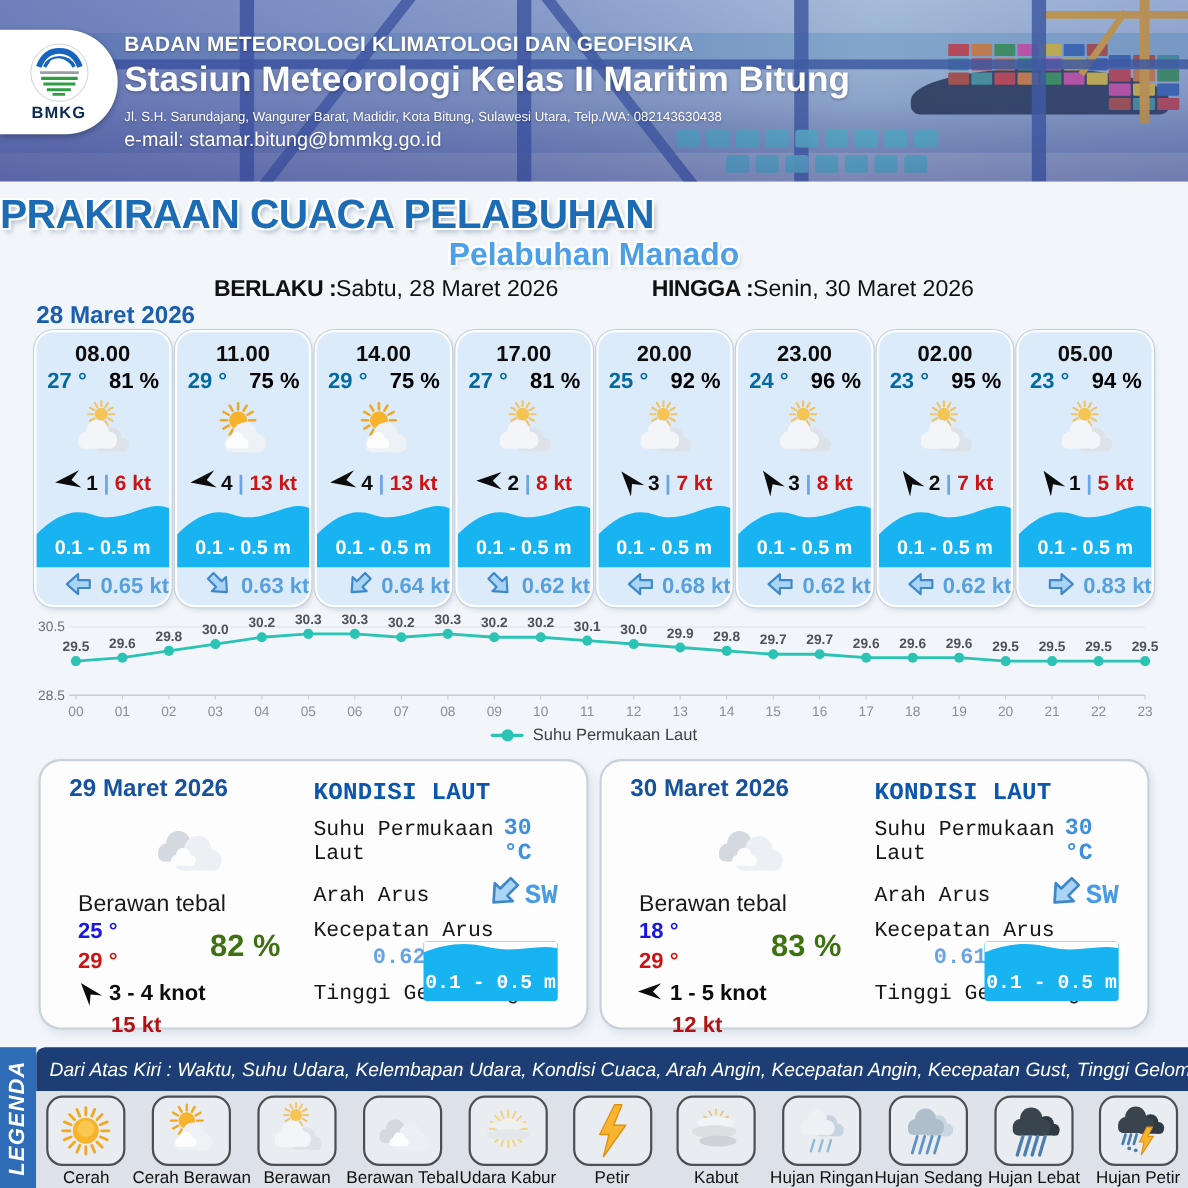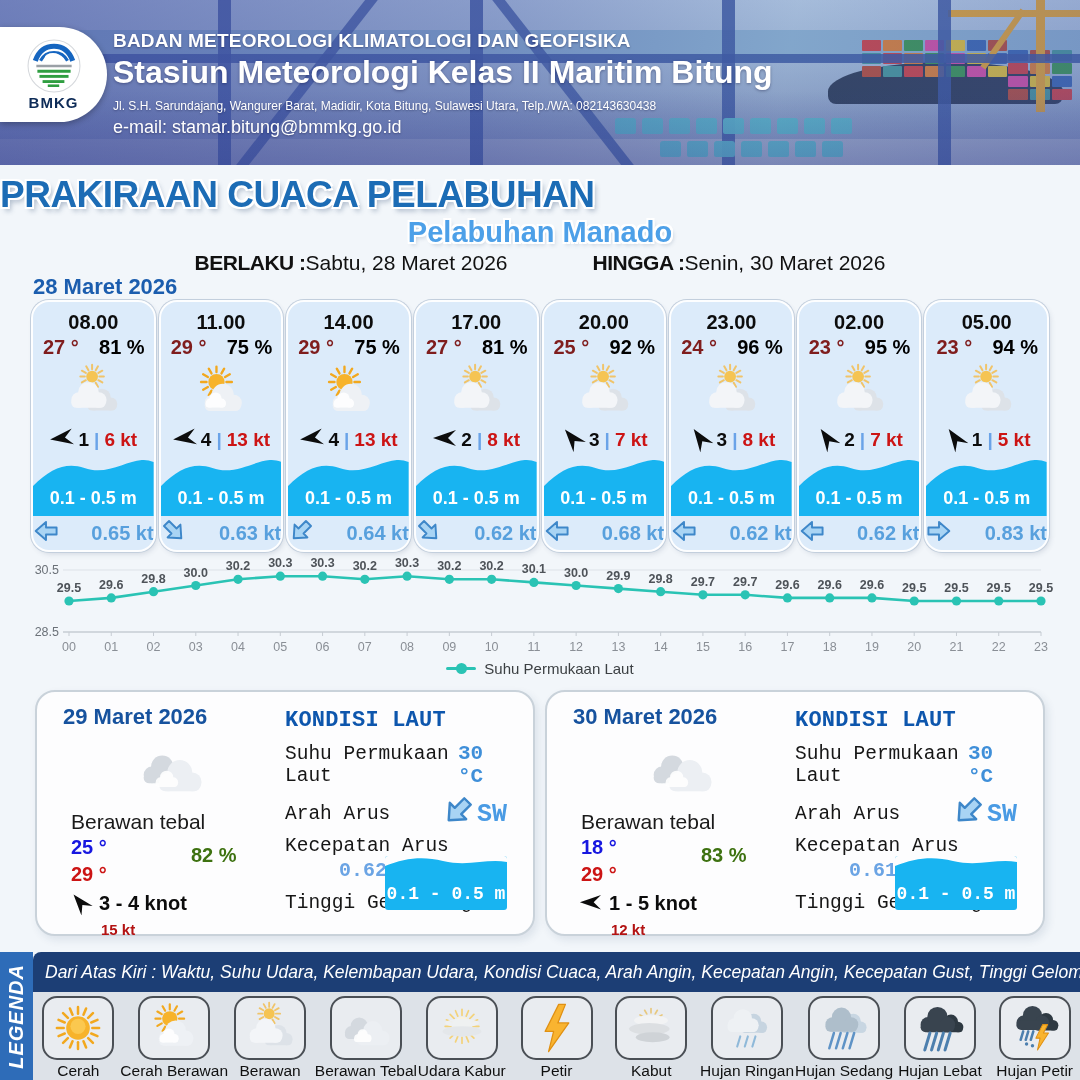--- a/index.html
+++ b/index.html
@@ -47,57 +47,57 @@
   .validity span{margin-left:0;}
 
   .fc-date{position:absolute;left:33px;top:274px;font-size:22px;font-weight:bold;color:#1b5dae;}
 
   
   .cards-row{position:absolute;left:33px;top:302px;width:1014px;height:248px;display:flex;gap:7px;}
   .card{flex:1;position:relative;background:#dcebfa;border-radius:16px;overflow:hidden;
         box-shadow:0 0 0 2px #fdfeff,0 0 0 3px #c3cfdd,2px 3px 6px rgba(50,70,100,.22);}
   .card-time{margin-top:9px;text-align:center;font-size:20px;font-weight:bold;color:#0c0c0c;}
   .card-th{display:flex;justify-content:space-between;padding:2px 9px 0 10px;font-size:20px;font-weight:bold;}
-  .card-temp{color:#7f1d1d;text-align:center;}
+  .card-temp{color:#0369a1;text-align:center;}
   .card-hum{color:#000000;}
   .card-icon{height:66px;display:flex;align-items:center;justify-content:center;}
   .card-wind{height:30px;display:flex;align-items:center;justify-content:center;gap:5px;font-size:19px;font-weight:bold;}
   .wind-num{color:#0c0c0c;}
   .wind-sep{color:#6aa3e8;font-weight:bold;}
   .wind-kt{color:#cc1414;}
   .card-wave{position:absolute;left:0;bottom:34px;width:100%;height:64px;}
   .card-wave svg{position:absolute;inset:0;width:100%;height:100%;}
   .wave-label{position:absolute;left:0;bottom:7px;width:100%;text-align:center;
               color:#fff;font-size:18px;font-weight:bold;z-index:2;}
   .card-current{position:absolute;left:0;bottom:0;width:100%;height:34px;display:flex;
-                align-items:center;justify-content:space-between;gap:7px;}
+                align-items:center;justify-content:flex-end;gap:7px;}
   .current-kt{font-size:20px;font-weight:bold;color:#58a0dd;}
 
   
   .chart-wrap{position:absolute;left:25px;top:556px;width:1030px;height:104px;}
   .chart-legend{position:absolute;left:0;top:660px;width:100%;display:flex;align-items:center;justify-content:center;gap:8px;}
   .cl-line{position:relative;width:30px;height:3px;background:#2ac3b4;border-radius:2px;}
   .cl-dot{position:absolute;left:10px;top:-4px;width:11px;height:11px;border-radius:50%;background:#2ac3b4;}
   .cl-label{font-size:15px;color:#3c4043;}
 
   
   .day-row{position:absolute;left:35px;top:690px;width:1010px;display:flex;gap:10px;}
   .day-card{position:relative;width:500px;height:246px;background:#fdfdfe;border:2px solid #c9d2da;
             border-radius:20px;box-shadow:3px 4px 8px rgba(30,60,100,.10);box-sizing:border-box;}
   .day-left{position:absolute;left:26px;top:12px;width:215px;}
   .day-date{font-size:22px;font-weight:bold;color:#16529e;}
   .day-icon{height:74px;display:flex;justify-content:center;align-items:center;margin-top:2px;}
   .day-cond{font-size:21px;color:#1a1a1a;margin-top:4px;margin-left:8px;}
   .day-temps{position:relative;margin-left:8px;margin-top:2px;height:48px;}
   .day-tmin{font-size:20px;font-weight:bold;color:#1717e0;}
   .day-tmax{font-size:20px;font-weight:bold;color:#cc1414;margin-top:4px;}
-  .day-hum{position:absolute;left:120px;top:8px;font-size:20px;font-weight:bold;color:#3e7211;}
+  .day-hum{position:absolute;left:120px;top:8px;font-size:28px;font-weight:bold;color:#3e7211;}
   .day-wind{display:flex;align-items:center;gap:8px;margin-top:8px;margin-left:6px;
             font-size:20px;font-weight:bold;color:#0c0c0c;}
-  .day-gust{font-size:15px;font-weight:bold;color:#b31212;margin:6px 0 0 38px;}
+  .day-gust{font-size:20px;font-weight:bold;color:#b31212;margin:6px 0 0 38px;}
   .day-right{position:absolute;left:248px;right:26px;top:16px;font-family:Liberation Mono, monospace;}
   .sea-title{font-size:22px;font-weight:bold;color:#0d56ad;letter-spacing:.2px;}
   .sea-row{display:flex;justify-content:space-between;align-items:center;margin-top:9px;font-size:19.5px;color:#161616;}
   .sea-sst{font-size:21px;font-weight:bold;color:#3f8fd9;}
   .sea-dir{display:flex;align-items:center;gap:4px;}
   .sea-dir-label{font-size:25px;font-weight:bold;color:#4a9be4;}
   .sea-speed-val{text-align:right;font-size:20px;font-weight:bold;color:#6ba4e4;margin-top:2px;}
   .sea-wave-box{position:absolute;right:0px;top:148px;width:122px;height:54px;background:#18b4f1;
                 border-radius:3px;overflow:hidden;}
   .sea-wave-box svg{position:absolute;top:0;left:0;width:100%;height:22px;}

